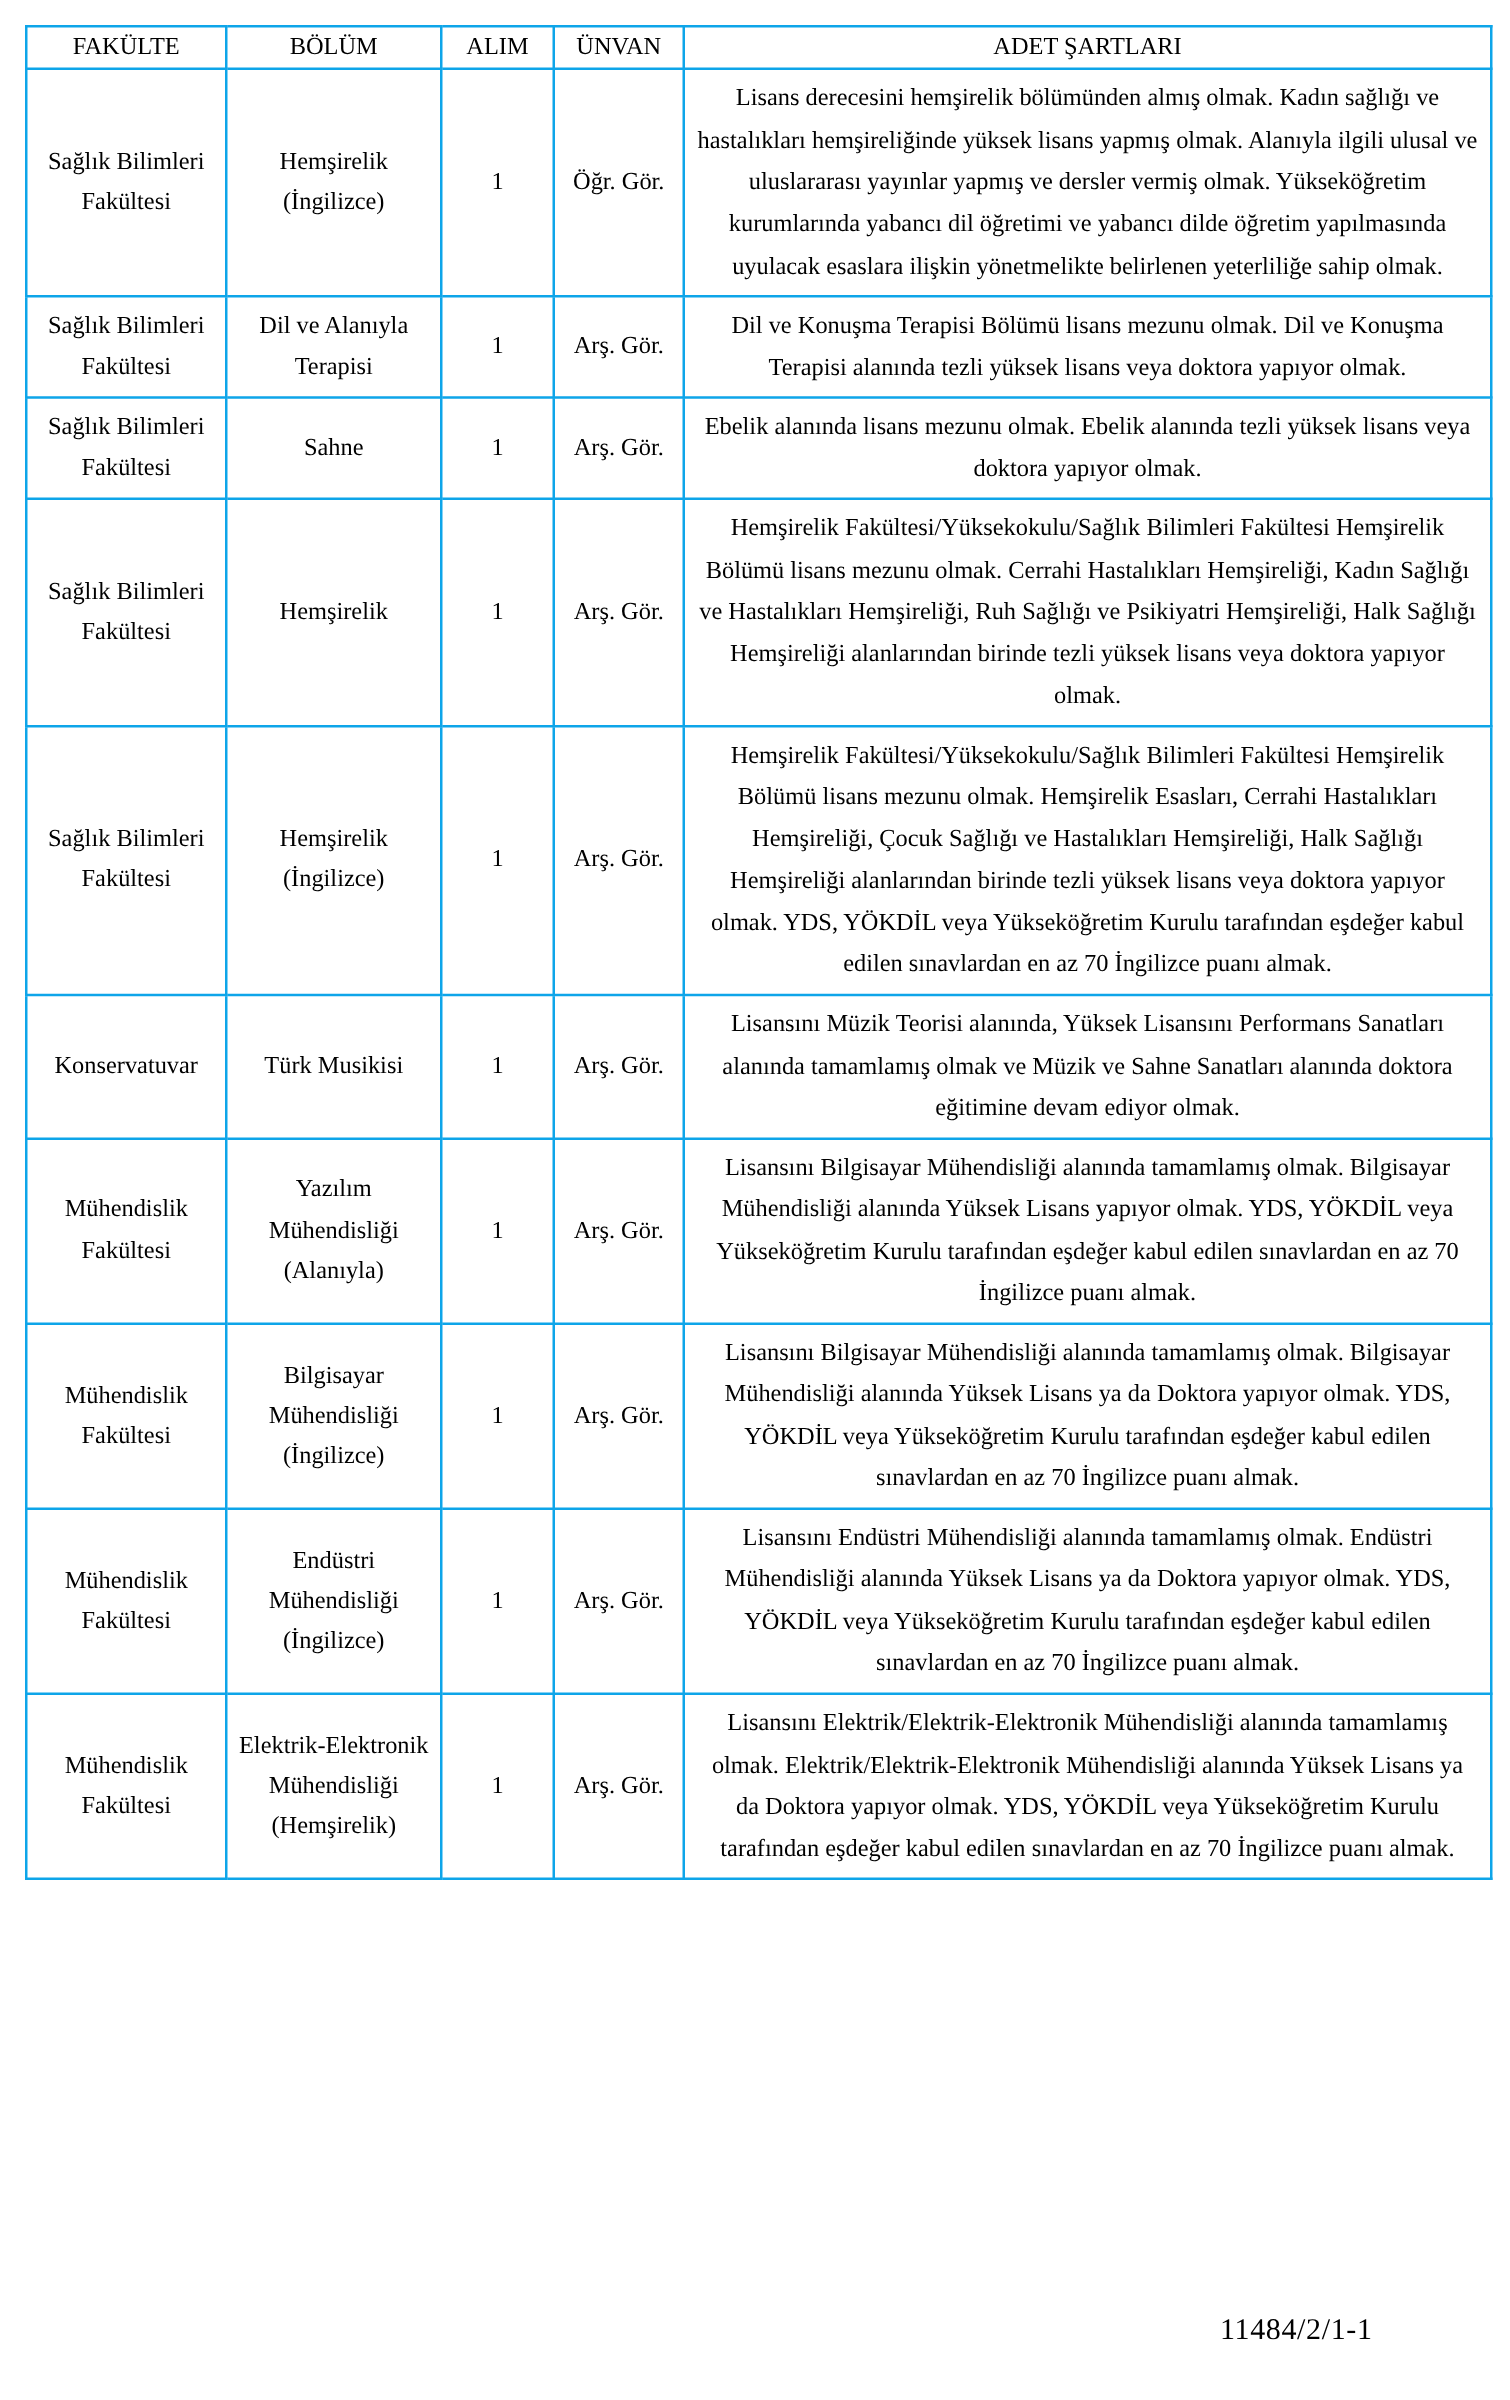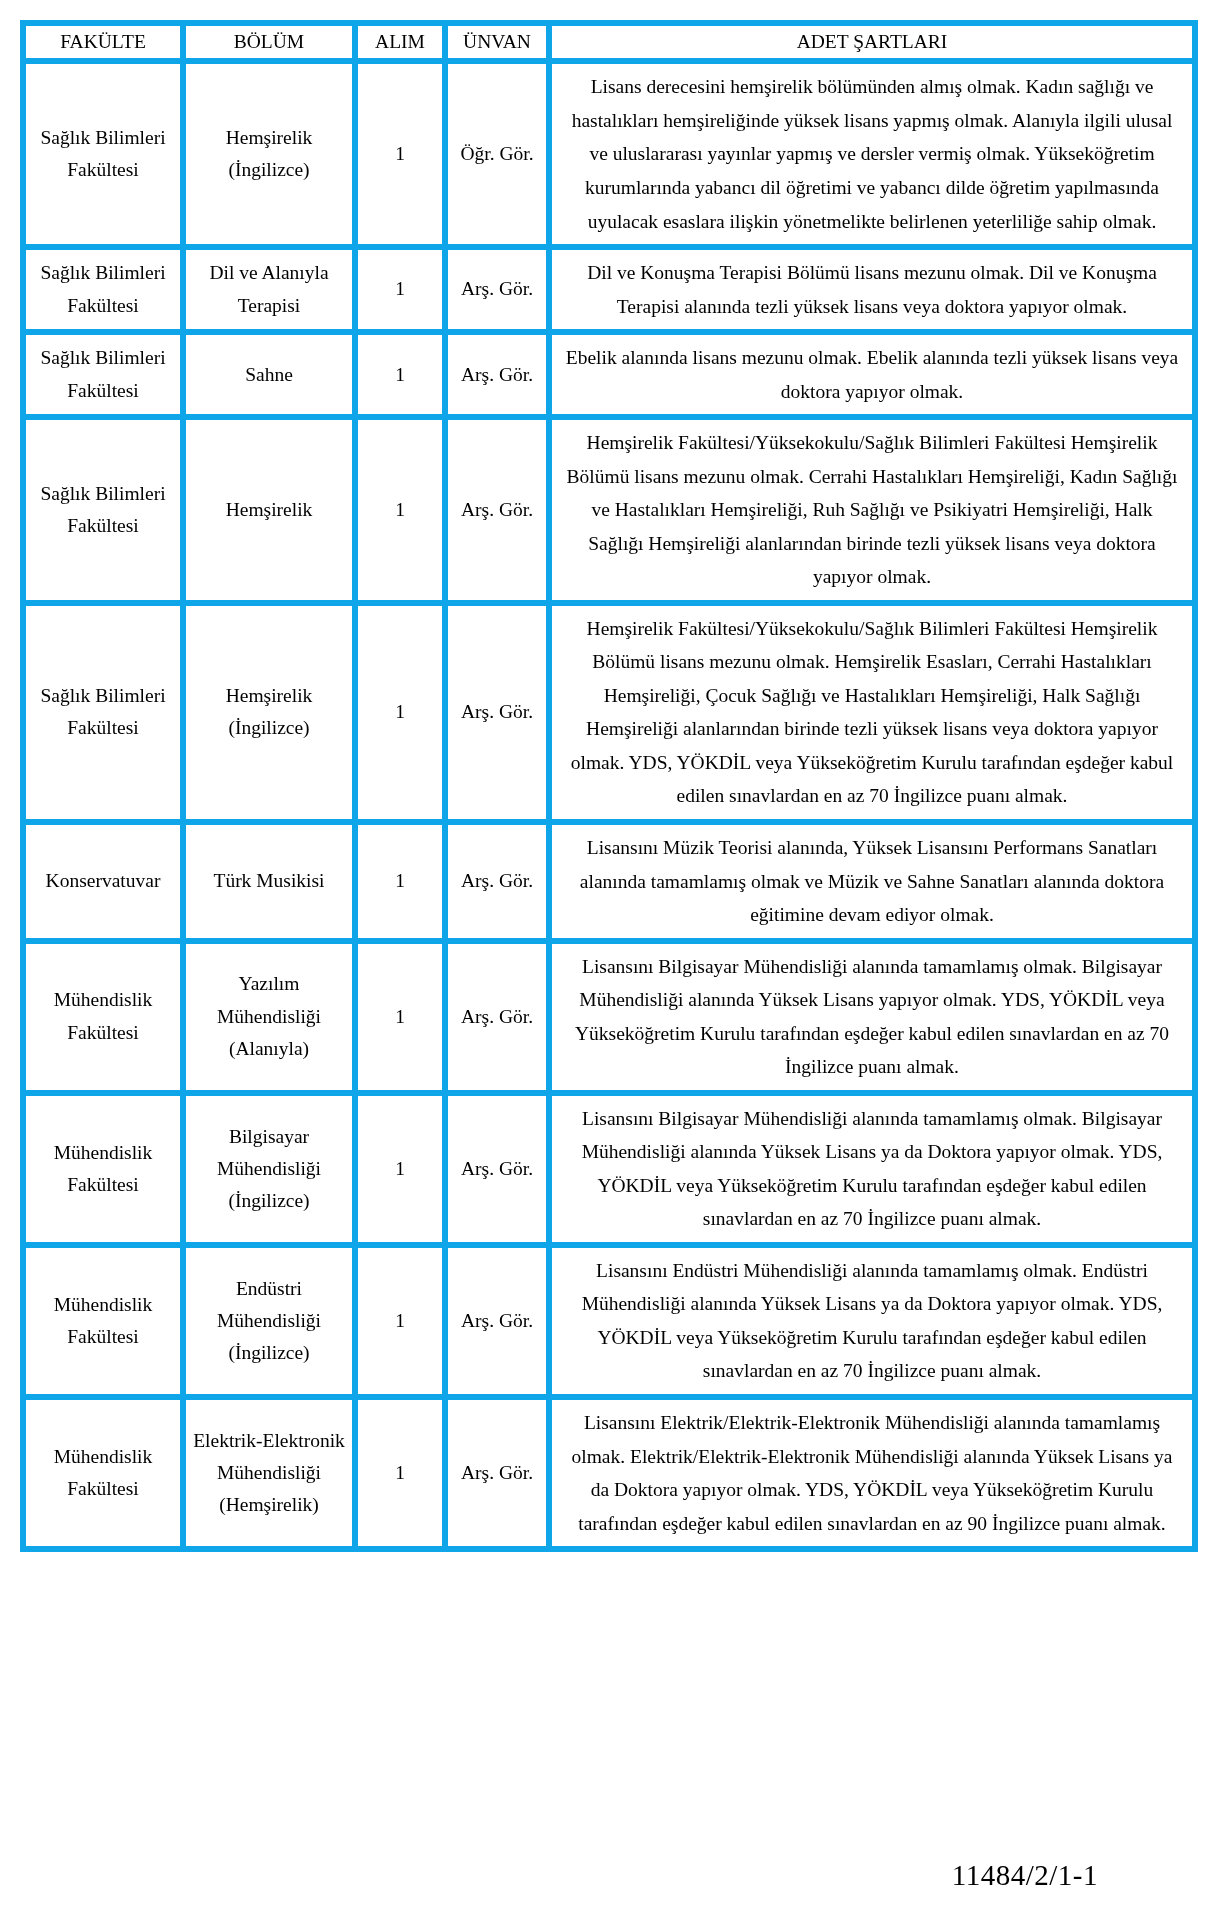--- a/index.html
+++ b/index.html
@@ -16,21 +16,21 @@
     box-sizing: border-box;
     padding: 20px 16px 0 20px;
     background: #ffffff;
   }
   table.jobs {
     border-collapse: collapse;
     width: 1172px;
     table-layout: fixed;
   }
   table.jobs th, table.jobs td {
-    border: 6px solid #0ea5e9;
+    border: 2px solid #0ea5e9;
     font-weight: normal;
     font-size: 19.5px;
     vertical-align: middle;
     box-sizing: border-box;
   }
   table.jobs th {
     text-align: center;
     padding: 4px 4px;
     height: 34px;
     line-height: 1.25;
@@ -46,22 +46,22 @@
     line-height: 1.72;
   }
   col.w-fakulte { width: 160px; }
   col.w-bolum   { width: 172px; }
   col.w-adet    { width: 90px;  }
   col.w-unvan   { width: 104px; }
   col.w-sartlar { width: 646px; }
   .footer-number {
     position: absolute;
     right: 110px;
-    bottom: 28px;
-    font-size: 29px;
+    bottom: 42px;
+    font-size: 24px;
     letter-spacing: 0.5px;
   }
 </style>
 </head>
 <body>
 
 <div class="page">
 
   <table class="jobs">
     <colgroup>
@@ -142,20 +142,20 @@
     <td class="c-bolum">Endüstri Mühendisliği (İngilizce)</td>
     <td class="c-adet">1</td>
     <td class="c-unvan">Arş. Gör.</td>
     <td class="c-sartlar">Lisansını Endüstri Mühendisliği alanında tamamlamış olmak. Endüstri Mühendisliği alanında Yüksek Lisans ya da Doktora yapıyor olmak. YDS, YÖKDİL veya Yükseköğretim Kurulu tarafından eşdeğer kabul edilen sınavlardan en az 70 İngilizce puanı almak.</td>
   </tr>
         <tr>
     <td class="c-fakulte">Mühendislik Fakültesi</td>
     <td class="c-bolum">Elektrik-Elektronik Mühendisliği (Hemşirelik)</td>
     <td class="c-adet">1</td>
     <td class="c-unvan">Arş. Gör.</td>
-    <td class="c-sartlar">Lisansını Elektrik/Elektrik-Elektronik Mühendisliği alanında tamamlamış olmak. Elektrik/Elektrik-Elektronik Mühendisliği alanında Yüksek Lisans ya da Doktora yapıyor olmak. YDS, YÖKDİL veya Yükseköğretim Kurulu tarafından eşdeğer kabul edilen sınavlardan en az 90 İngilizce puanı almak.</td>
+    <td class="c-sartlar">Lisansını Elektrik/Elektrik-Elektronik Mühendisliği alanında tamamlamış olmak. Elektrik/Elektrik-Elektronik Mühendisliği alanında Yüksek Lisans ya da Doktora yapıyor olmak. YDS, YÖKDİL veya Yükseköğretim Kurulu tarafından eşdeğer kabul edilen sınavlardan en az 70 İngilizce puanı almak.</td>
   </tr>
       </tbody>
   </table>
 
   <div class="footer-number">11484/2/1-1</div>
 
 </div>
 
 </body></html>

